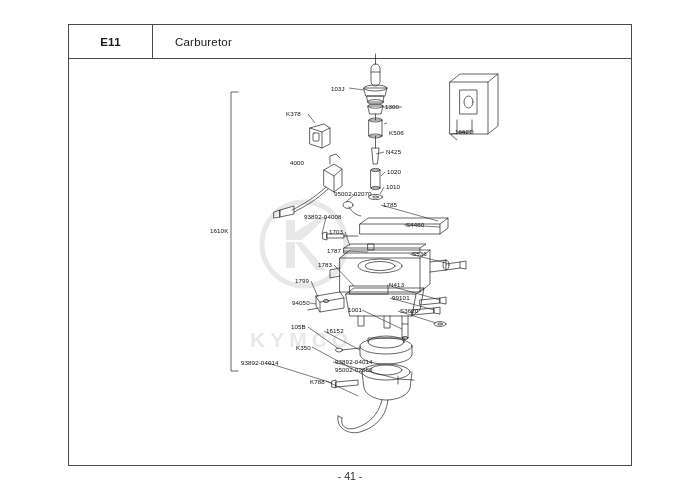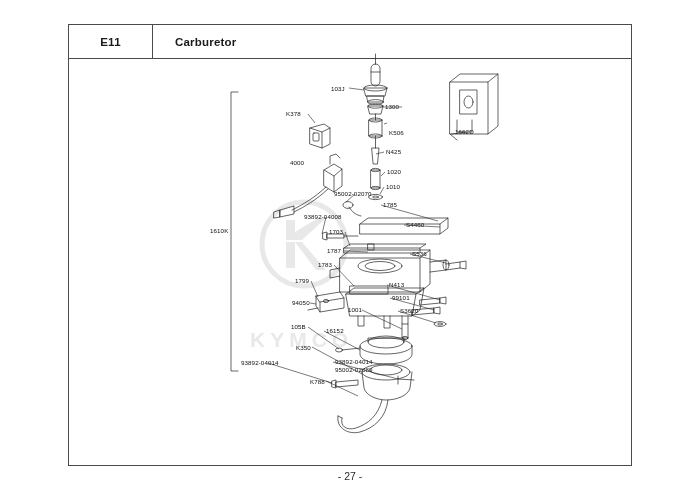--- a/index.html
+++ b/index.html
@@ -38,21 +38,21 @@
     border-right: 1px solid #4a4a4a;
     display: flex; align-items: center; justify-content: center;
     font-size: 11.5px; font-weight: bold;
     letter-spacing: .3px;
   }
   .hdr-title {
     position: absolute;
     left: 106px; top: 0;
     height: 33px;
     display: flex; align-items: center;
-    font-size: 11.5px; font-weight: bold;
+    font-size: 11.5px; font-weight: normal;
     letter-spacing: .2px;
   }
   
   .pagenum {
     position: absolute;
     left: 0; top: 470px;
     width: 700px;
     text-align: center;
     font-size: 10.5px;
     color: #2a2a2a;
@@ -312,14 +312,14 @@
         <path d="M240 303 L271 325"></path>
         <path d="M256 307 L292 326"></path>
         <path d="M244 323 L294 350"></path>
         <path d="M200 339 L264 359"></path>
         <path d="M265 338 L330 355"></path>
         <path d="M258 357 L290 372"></path>
       </g>
     </svg>
   </div>
 
-  <div class="pagenum">- 27 -</div>
+  <div class="pagenum">- 41 -</div>
 </div>
 
 </body></html>

